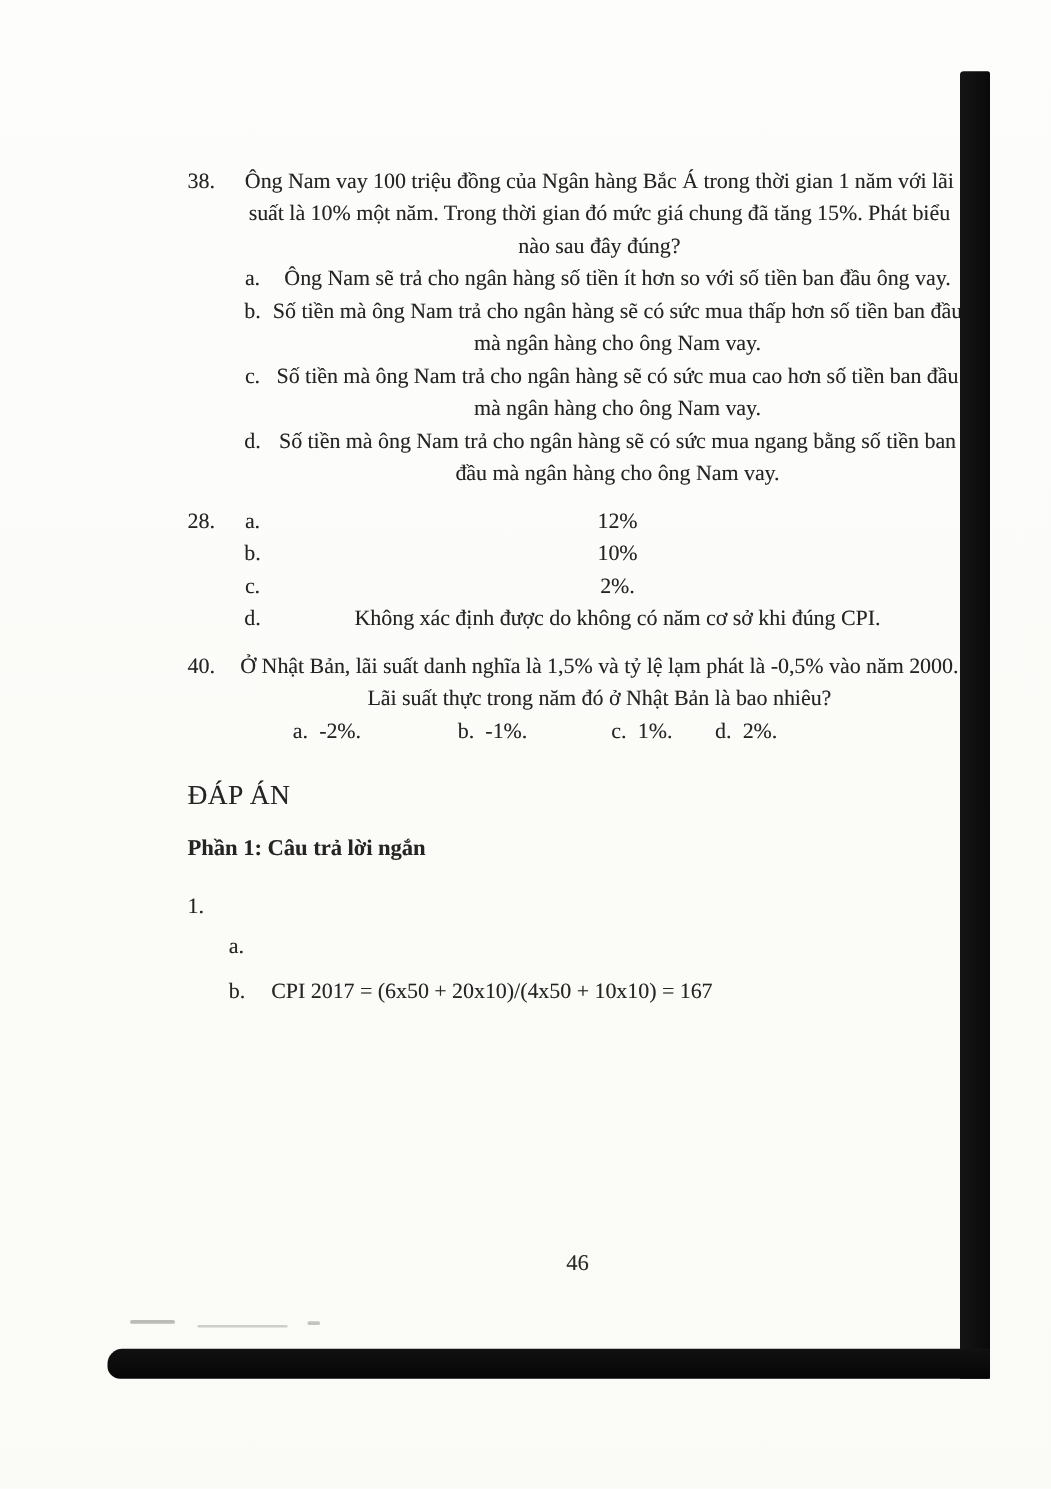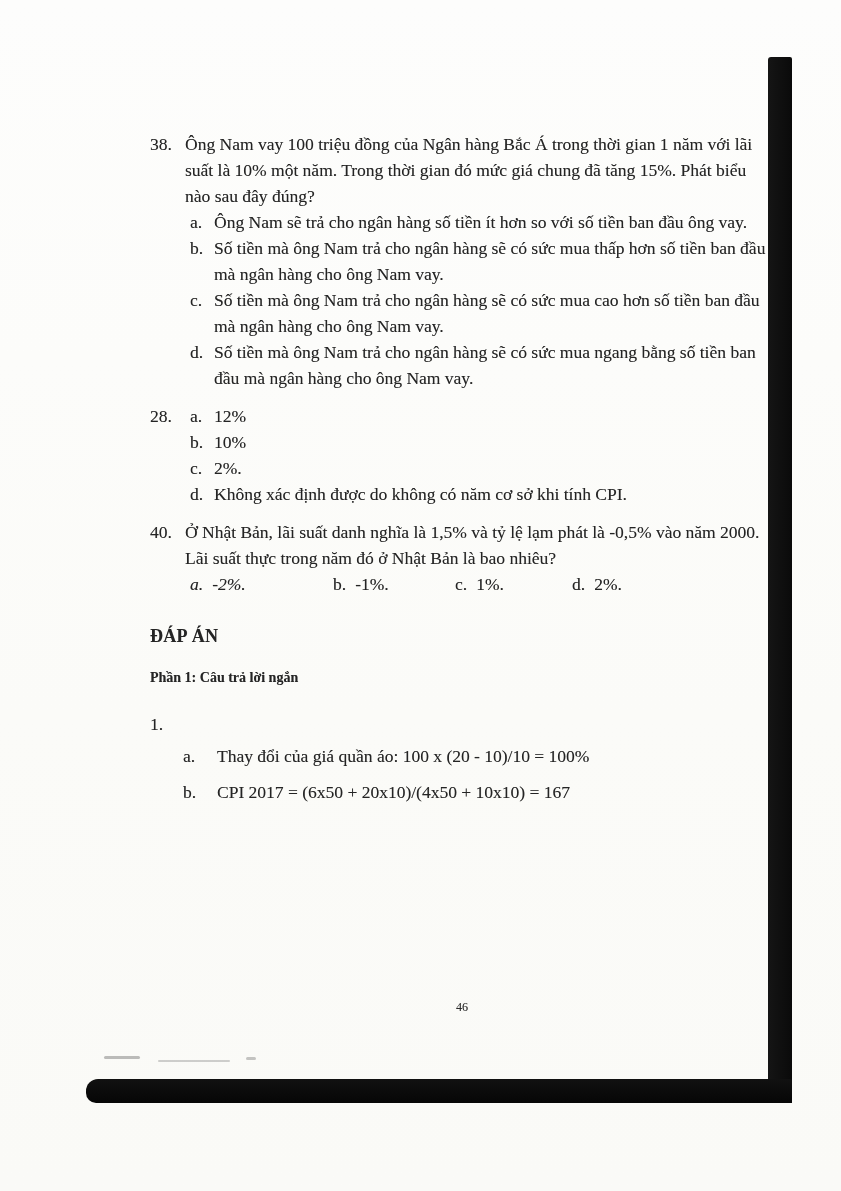--- a/index.html
+++ b/index.html
@@ -20,58 +20,58 @@
     left: 150px;
     top: 131px;
     width: 624px;
     font-size: 17.5px;
     line-height: 26px;
     text-shadow: 0.2px 0.2px 0.4px rgba(50,50,50,0.35);
   }
 
   .question { display: flex; margin-bottom: 12px; }
   .q-num { flex: 0 0 35px; }
-  .q-body { flex: 1; }
+  .q-body { flex: 1; text-align: center; }
 
   .option { display: flex; margin-left: 5px; }
   .opt-label { flex: 0 0 24px; }
   .opt-text { flex: 1; }
 
   .options-inline { display: flex; margin-left: 5px; }
   .inline-opt .opt-label { display: inline-block; width: auto; margin-right: 9px; }
-  .inline-opt:nth-child(1) { width: 143px; font-style: italic; }
+  .inline-opt:nth-child(1) { width: 143px; }
   .inline-opt:nth-child(2) { width: 122px; }
   .inline-opt:nth-child(3) { width: 117px; }
 
   .heading-dapan {
-    font-weight: bold;
-    font-size: 18px;
+    font-weight: normal;
+    font-size: 22px;
     margin: 26px 0 0 0;
     letter-spacing: 0.3px;
   }
   .heading-part {
     font-weight: bold;
-    font-size: 14px;
+    font-size: 18px;
     margin: 16px 0 0 0;
   }
   .item-number { margin: 20px 0 0 0; }
 
   .answer-item { display: flex; margin: 10px 0 0 33px; }
   .answer-item.first { margin-top: 6px; }
   .ans-label { flex: 0 0 30px; }
   .ans-lines { flex: 1; }
   .ans-lines .ans-line2 { margin-left: 4px; }
 
   .page-number {
     position: absolute;
     left: 150px;
     top: 1000px;
     width: 624px;
     text-align: center;
-    font-size: 12px;
+    font-size: 18px;
     color: #2a2a2a;
     text-shadow: 0.2px 0.2px 0.4px rgba(50,50,50,0.35);
   }
 
   
   .edge-right {
     position: absolute;
     top: 57px;
     right: 49px;
     width: 24px;
@@ -133,21 +133,21 @@
         <div class="option">
           <span class="opt-label">b.</span>
           <span class="opt-text">10%</span>
         </div>
         <div class="option">
           <span class="opt-label">c.</span>
           <span class="opt-text">2%.</span>
         </div>
         <div class="option">
           <span class="opt-label">d.</span>
-          <span class="opt-text">Không xác định được do không có năm cơ sở khi tính CPI.</span>
+          <span class="opt-text">Không xác định được do không có năm cơ sở khi đúng CPI.</span>
         </div>
       </div>
     </div>
 
     <div class="question">
       <span class="q-num">40.</span>
       <div class="q-body">
         <div class="q-stem">Ở Nhật Bản, lãi suất danh nghĩa là 1,5% và tỷ lệ lạm phát là -0,5% vào năm 2000. Lãi suất thực trong năm đó ở Nhật Bản là bao nhiêu?</div>
         <div class="options-inline">
           <span class="inline-opt">
@@ -166,21 +166,20 @@
       </div>
     </div>
 
     <div class="heading-dapan">ĐÁP ÁN</div>
     <div class="heading-part">Phần 1: Câu trả lời ngắn</div>
     <div class="item-number">1.</div>
 
     <div class="answer-item first">
       <span class="ans-label">a.</span>
       <span class="ans-lines">
-        <div class="ans-line2">Thay đổi của giá quần áo: 100 x (20 - 10)/10 = 100%</div>
       </span>
     </div>
 
     <div class="answer-item">
       <span class="ans-label">b.</span>
       <span class="ans-lines">
         <div class="ans-line2">CPI 2017 = (6x50 + 20x10)/(4x50 + 10x10) = 167</div>
       </span>
     </div>
 

